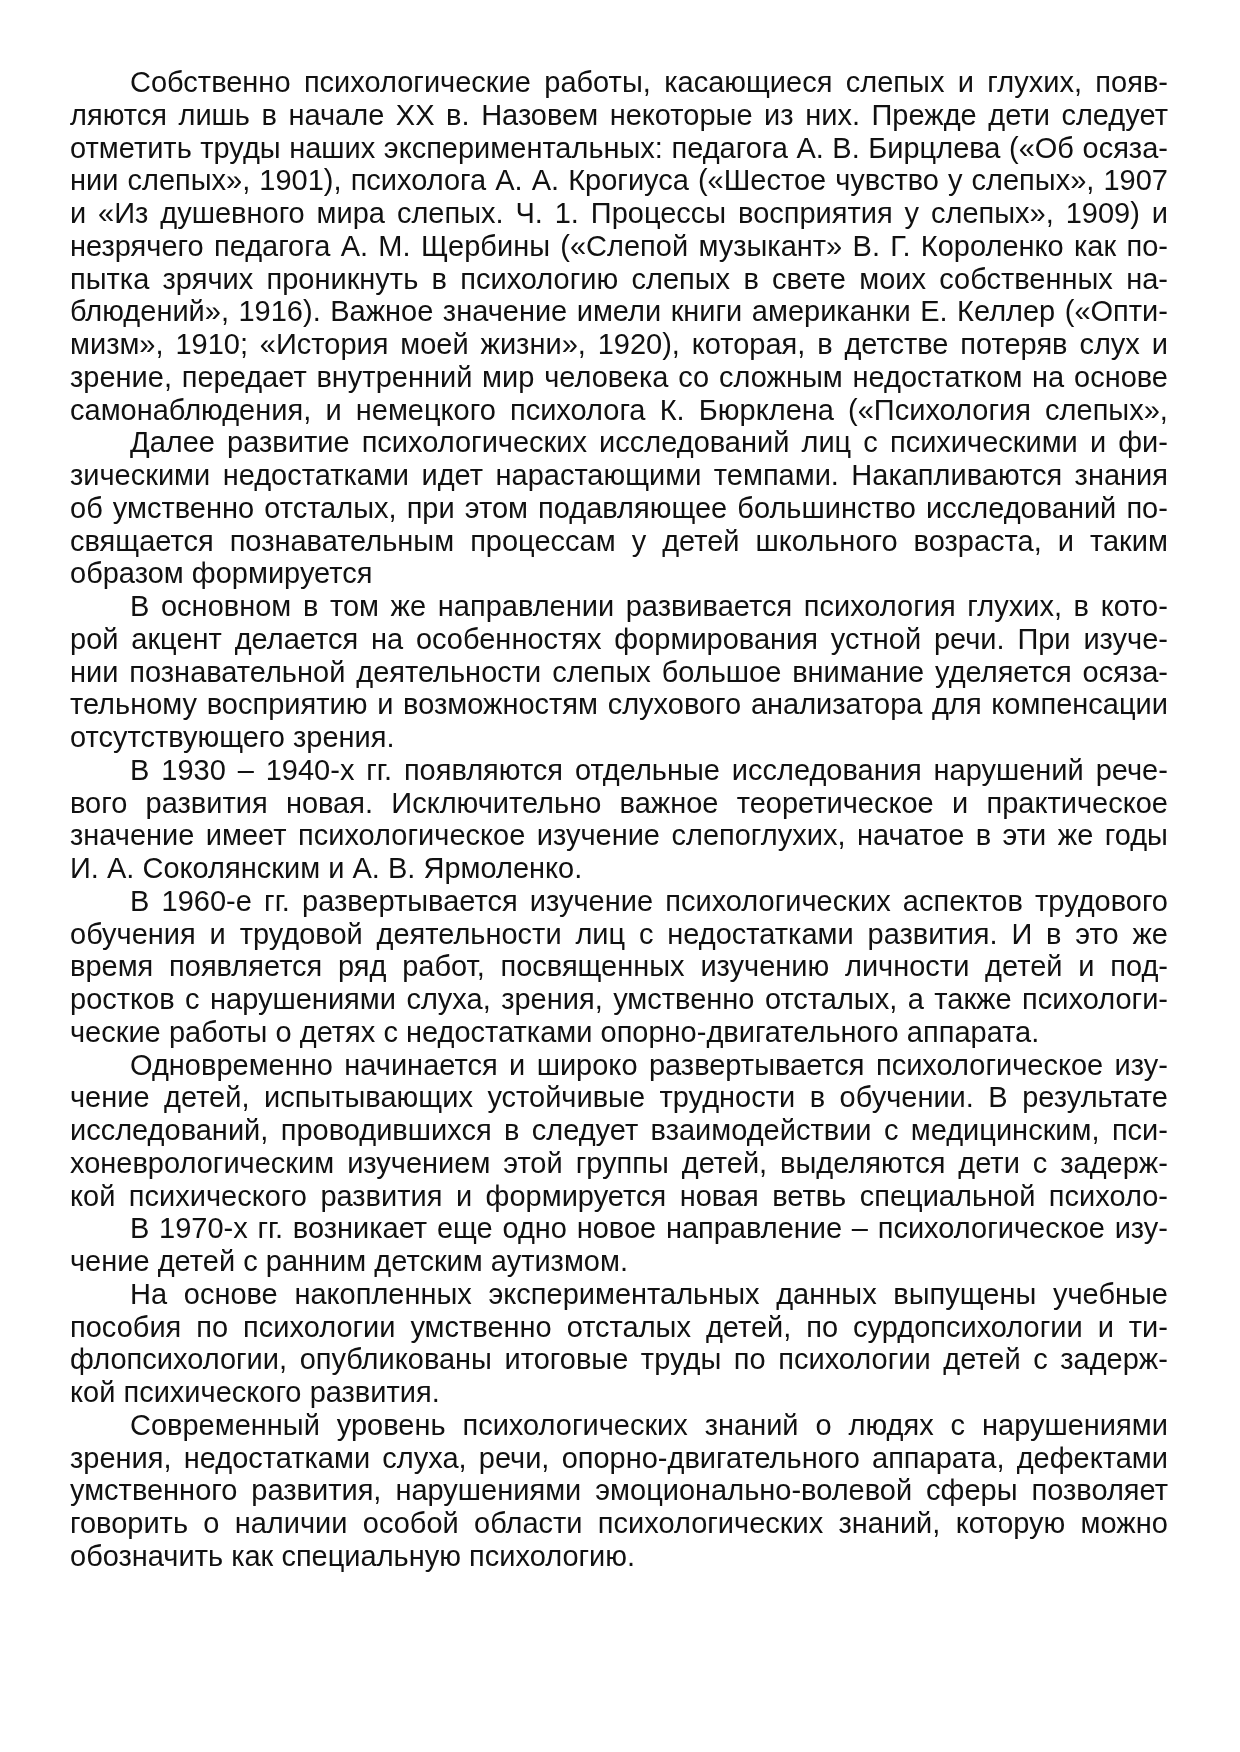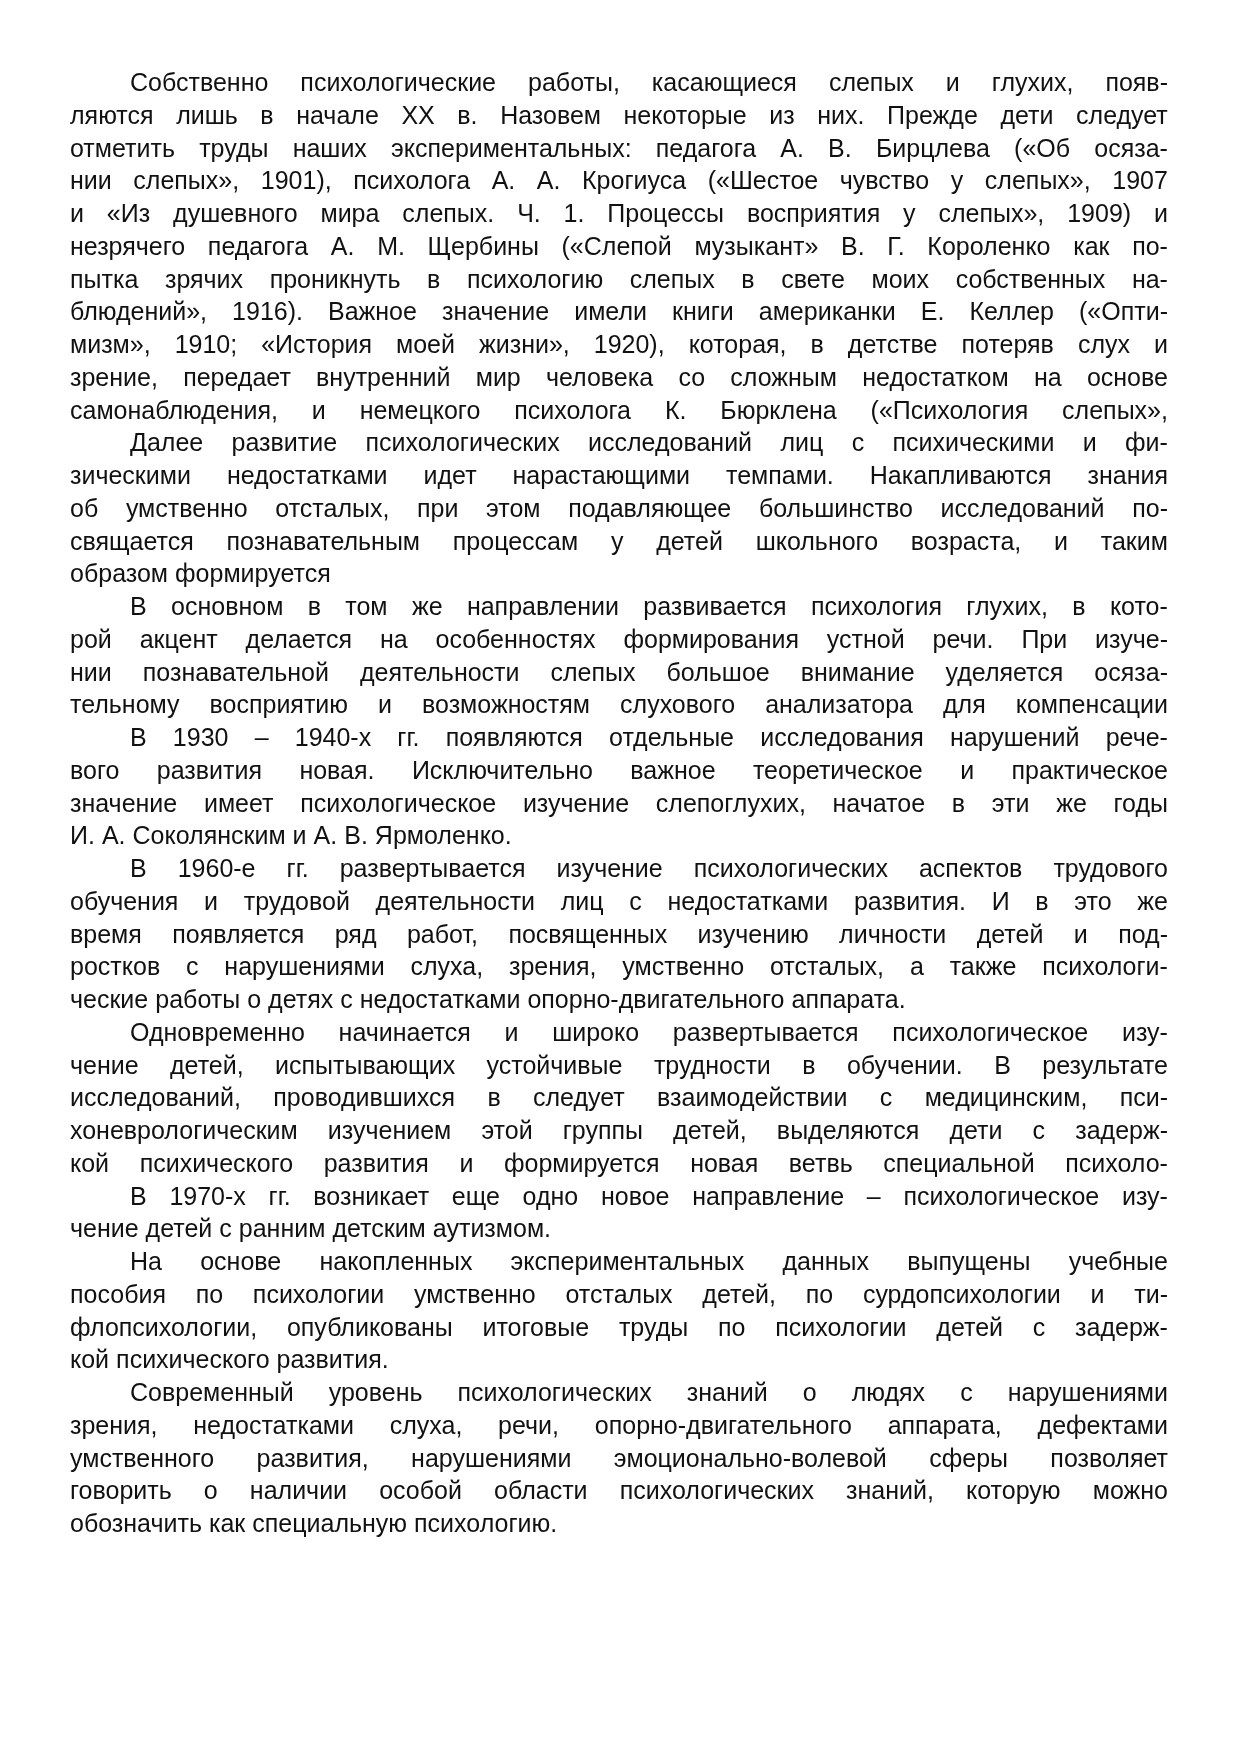--- a/index.html
+++ b/index.html
@@ -12,21 +12,21 @@
       height: 1752px;
       position: relative;
       overflow: hidden;
     }
     .page {
       position: absolute;
       left: 70px;
       top: 66px;
       width: 1098px;
       font-family: "Liberation Sans", sans-serif;
-      font-size: 25px;
+      font-size: 29px;
       line-height: 32.75px;
       color: #111111;
     }
     .para {
       margin: 0;
       padding: 0;
     }
     .line {
       display: block;
       text-align: justify;
@@ -285,20 +285,24 @@
       <div class="line j">
         <span>тельному</span>
         <span>восприятию</span>
         <span>и</span>
         <span>возможностям</span>
         <span>слухового</span>
         <span>анализатора</span>
         <span>для</span>
         <span>компенсации</span>
       </div>
+      <div class="line j last">
+        <span>отсутствующего</span>
+        <span>зрения.</span>
+      </div>
     </div>
     <div class="para">
       <div class="line j indent">
         <span>В</span>
         <span>1930</span>
         <span>–</span>
         <span>1940-х</span>
         <span>гг.</span>
         <span>появляются</span>
         <span>отдельные</span>

